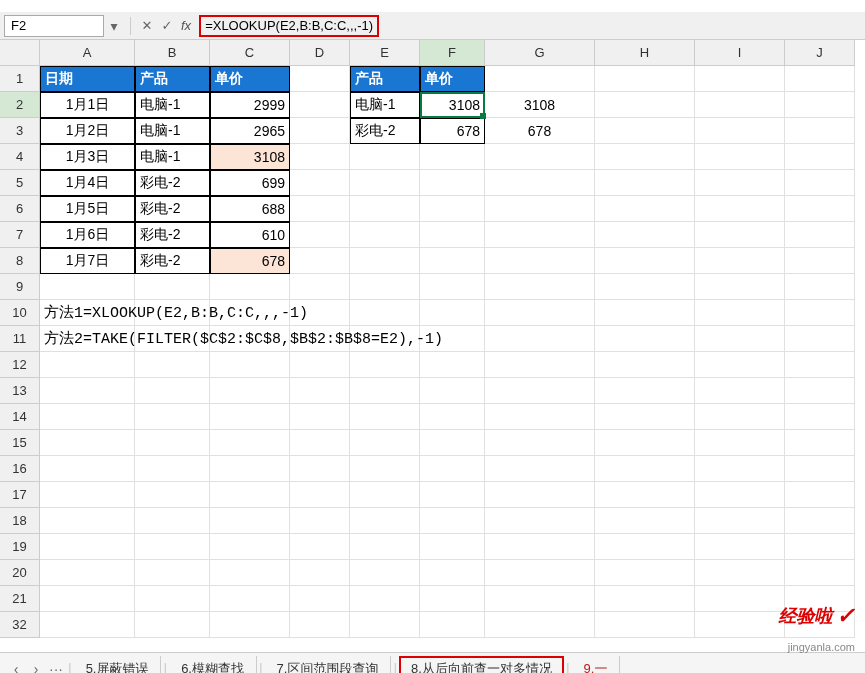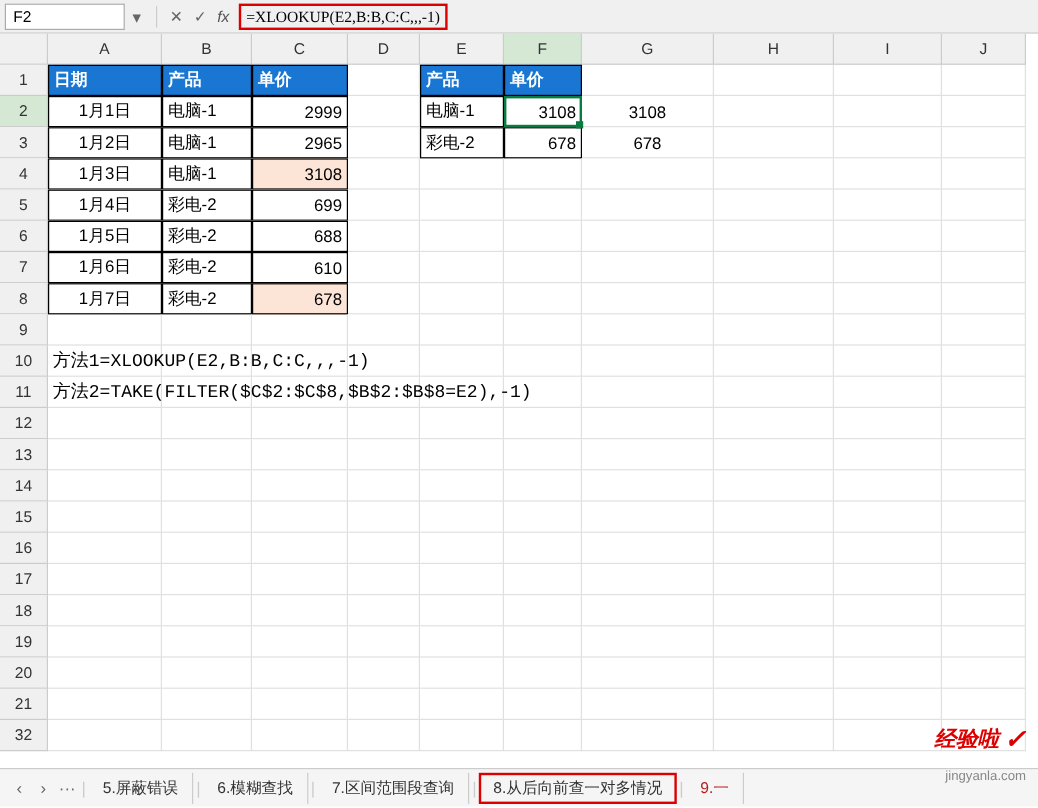--- a/index.html
+++ b/index.html
@@ -1,25 +1,25 @@
 <!DOCTYPE html>
 <html><head>
   <meta charset="utf-8">
   <style>
     * { box-sizing: border-box; margin: 0; padding: 0; }
     body { font-family: "Microsoft YaHei", Arial, sans-serif; font-size: 14px; background: #fff; width: 865px; height: 673px; overflow: hidden; position: relative; }
     
-    .formula-bar { display: flex; align-items: center; height: 28px; background: #f0f0f0; border-bottom: 1px solid #ccc; padding: 0 4px; }
+    .formula-bar { display: flex; align-items: center; height: 28px; background: #f0f0f0; border-bottom: 1px solid #ccc; padding: 0 4px; margin-top: 12px; }
     .name-box { width: 100px; height: 22px; background: #fff; border: 1px solid #aaa; display: flex; align-items: center; padding: 0 6px; font-size: 13px; }
     .name-box-dropdown { width: 20px; text-align: center; color: #666; cursor: pointer; }
     .fb-divider { width: 1px; height: 18px; background: #ccc; margin: 0 6px; }
     .fb-icon { width: 20px; text-align: center; color: #666; cursor: pointer; font-size: 13px; }
     .fx-label { font-style: italic; color: #555; margin: 0 4px; font-size: 13px; }
     .formula-box { flex: 1; height: 22px; display: flex; align-items: center; padding: 0 4px; position: relative; }
-    .formula-highlight { position: absolute; border: 2px solid #d00; height: 22px; padding: 0 4px; display: flex; align-items: center; font-family: Liberation Serif, serif; font-size: 13px; }
+    .formula-highlight { position: absolute; border: 2px solid #d00; height: 22px; padding: 0 4px; display: flex; align-items: center; font-family: Liberation Sans, sans-serif; font-size: 13px; }
     
     .spreadsheet { display: flex; flex-direction: column; height: 612px; overflow: hidden; }
     .grid-container { display: flex; flex: 1; overflow: hidden; }
     .row-headers { display: flex; flex-direction: column; }
     .corner-cell { width: 40px; height: 26px; background: #f0f0f0; border-right: 1px solid #ccc; border-bottom: 1px solid #ccc; }
     .row-header { width: 40px; height: 26px; background: #f0f0f0; border-right: 1px solid #ccc; border-bottom: 1px solid #ccc; display: flex; align-items: center; justify-content: center; font-size: 13px; color: #333; }
     .row-header.active { background: #d4e8d4; }
     
     .cols-and-cells { flex: 1; display: flex; flex-direction: column; }
     .col-headers { display: flex; height: 26px; }

